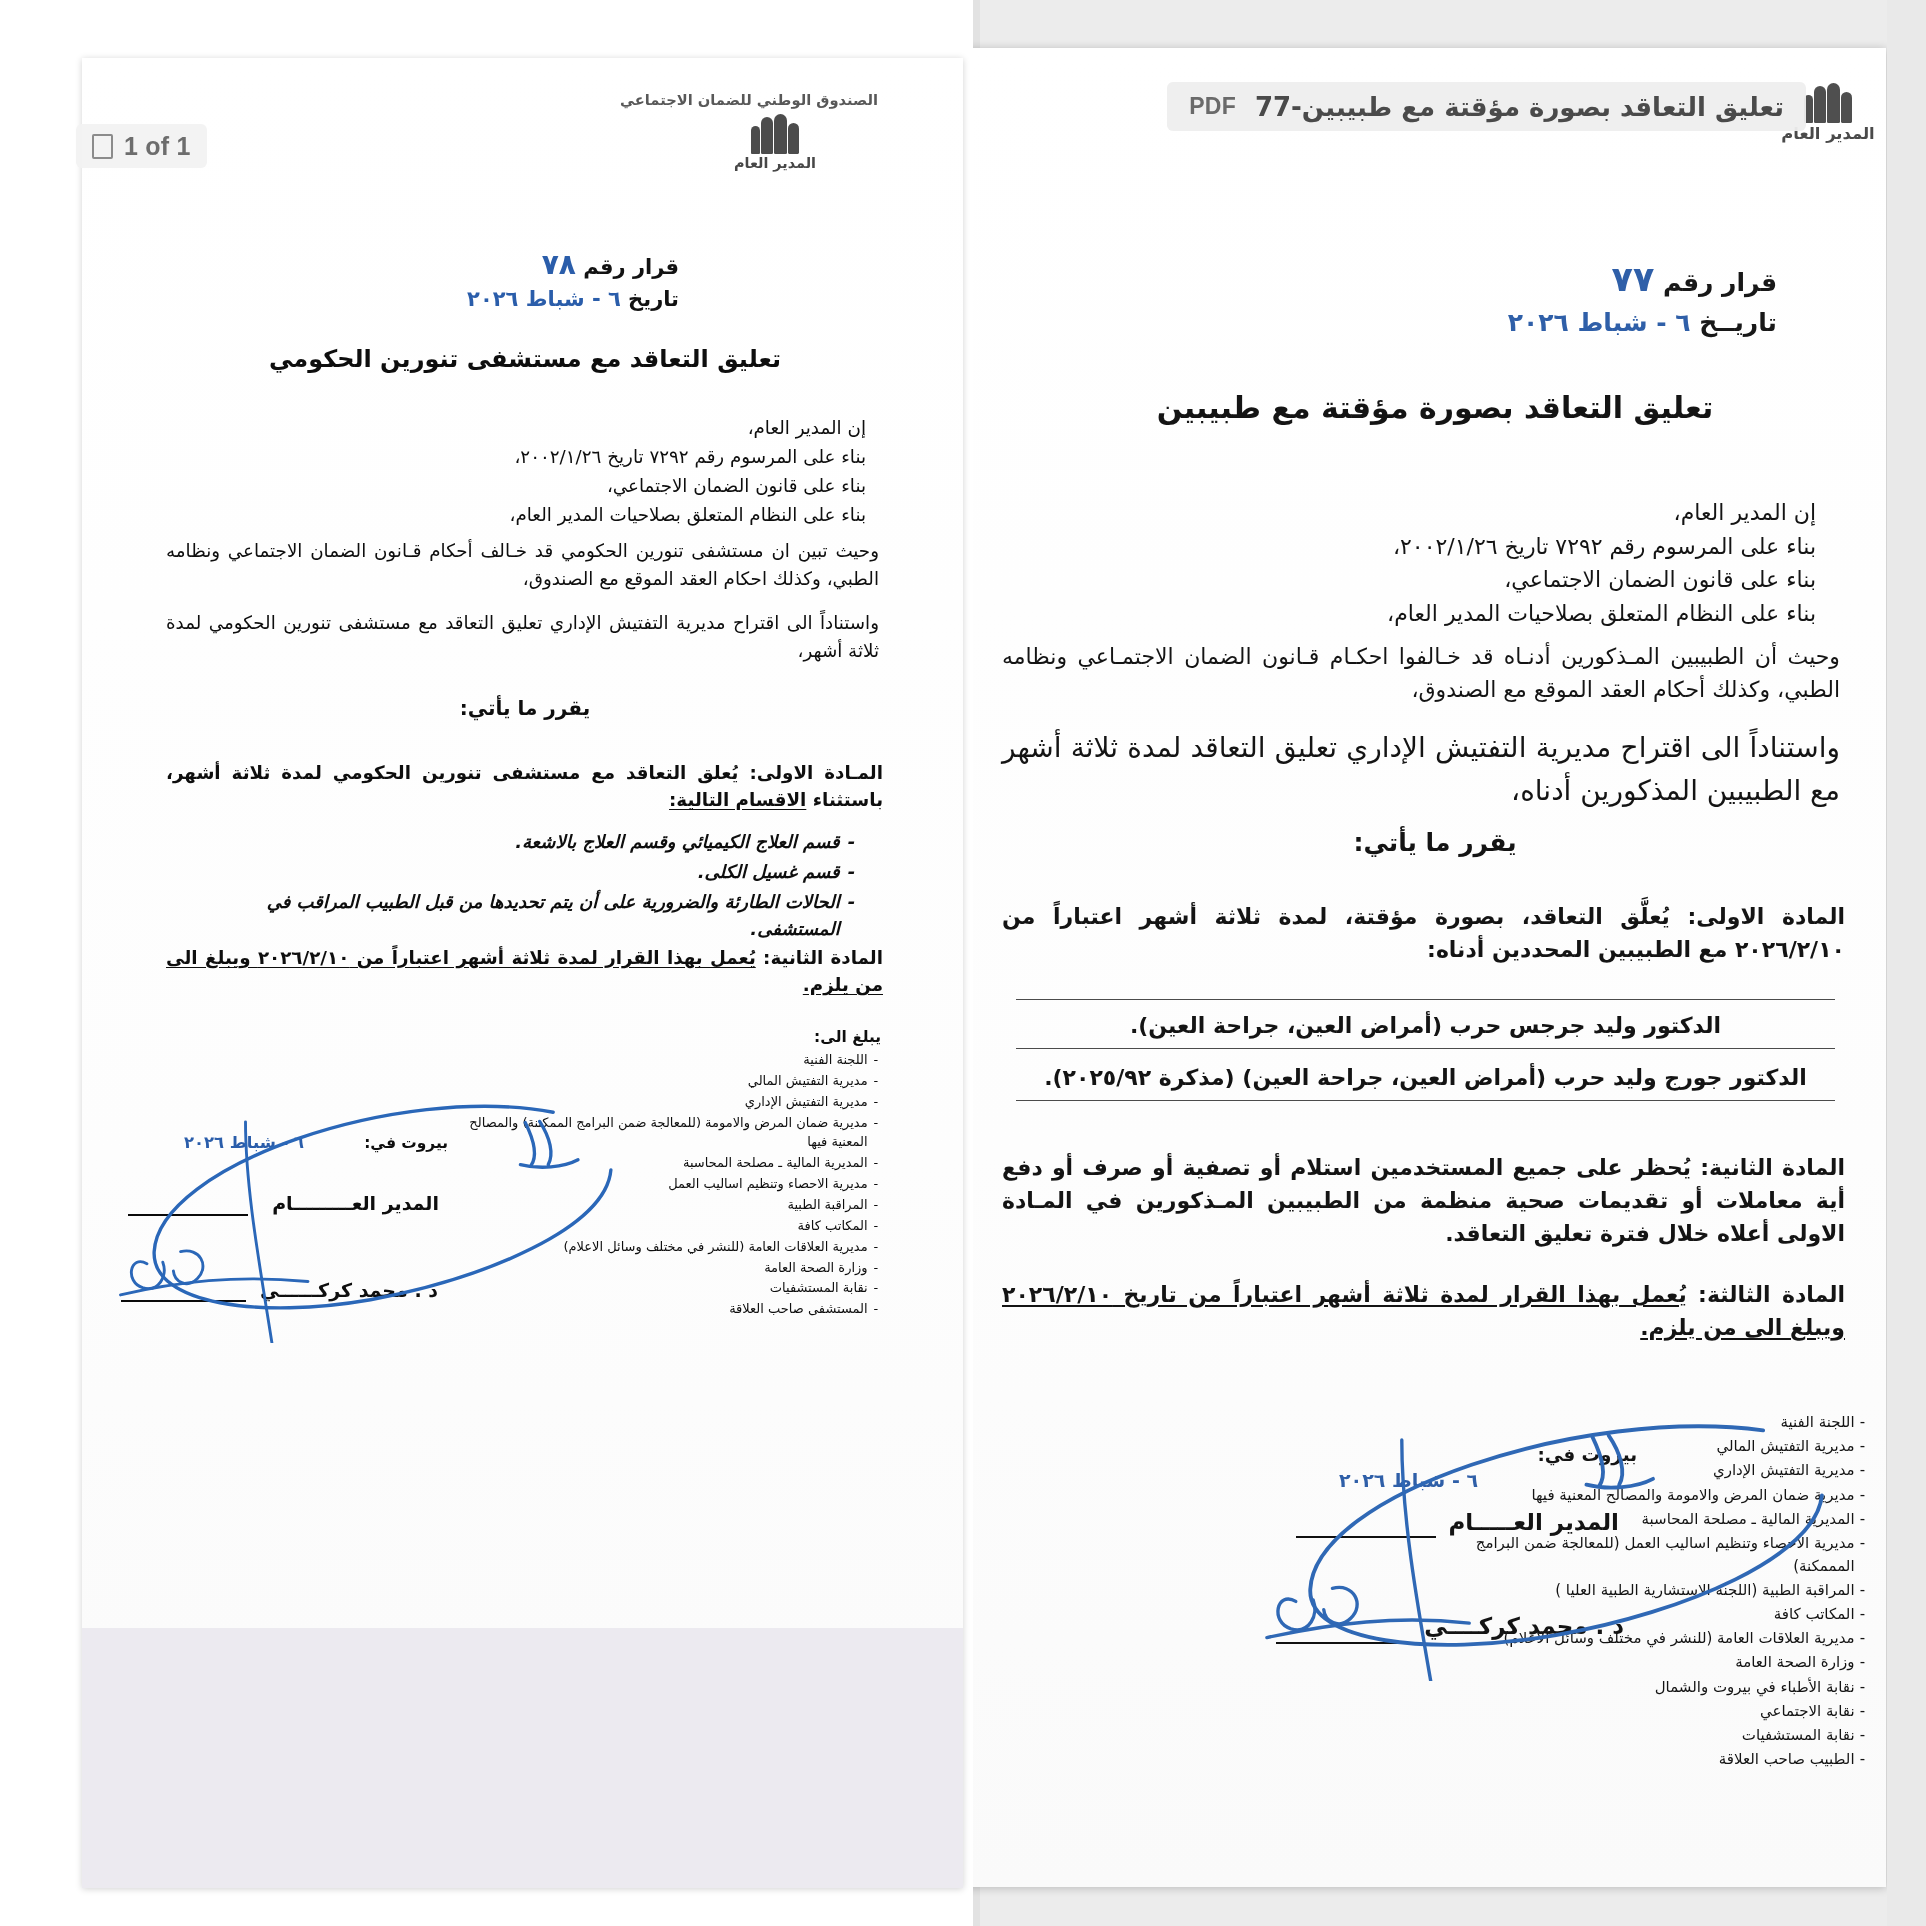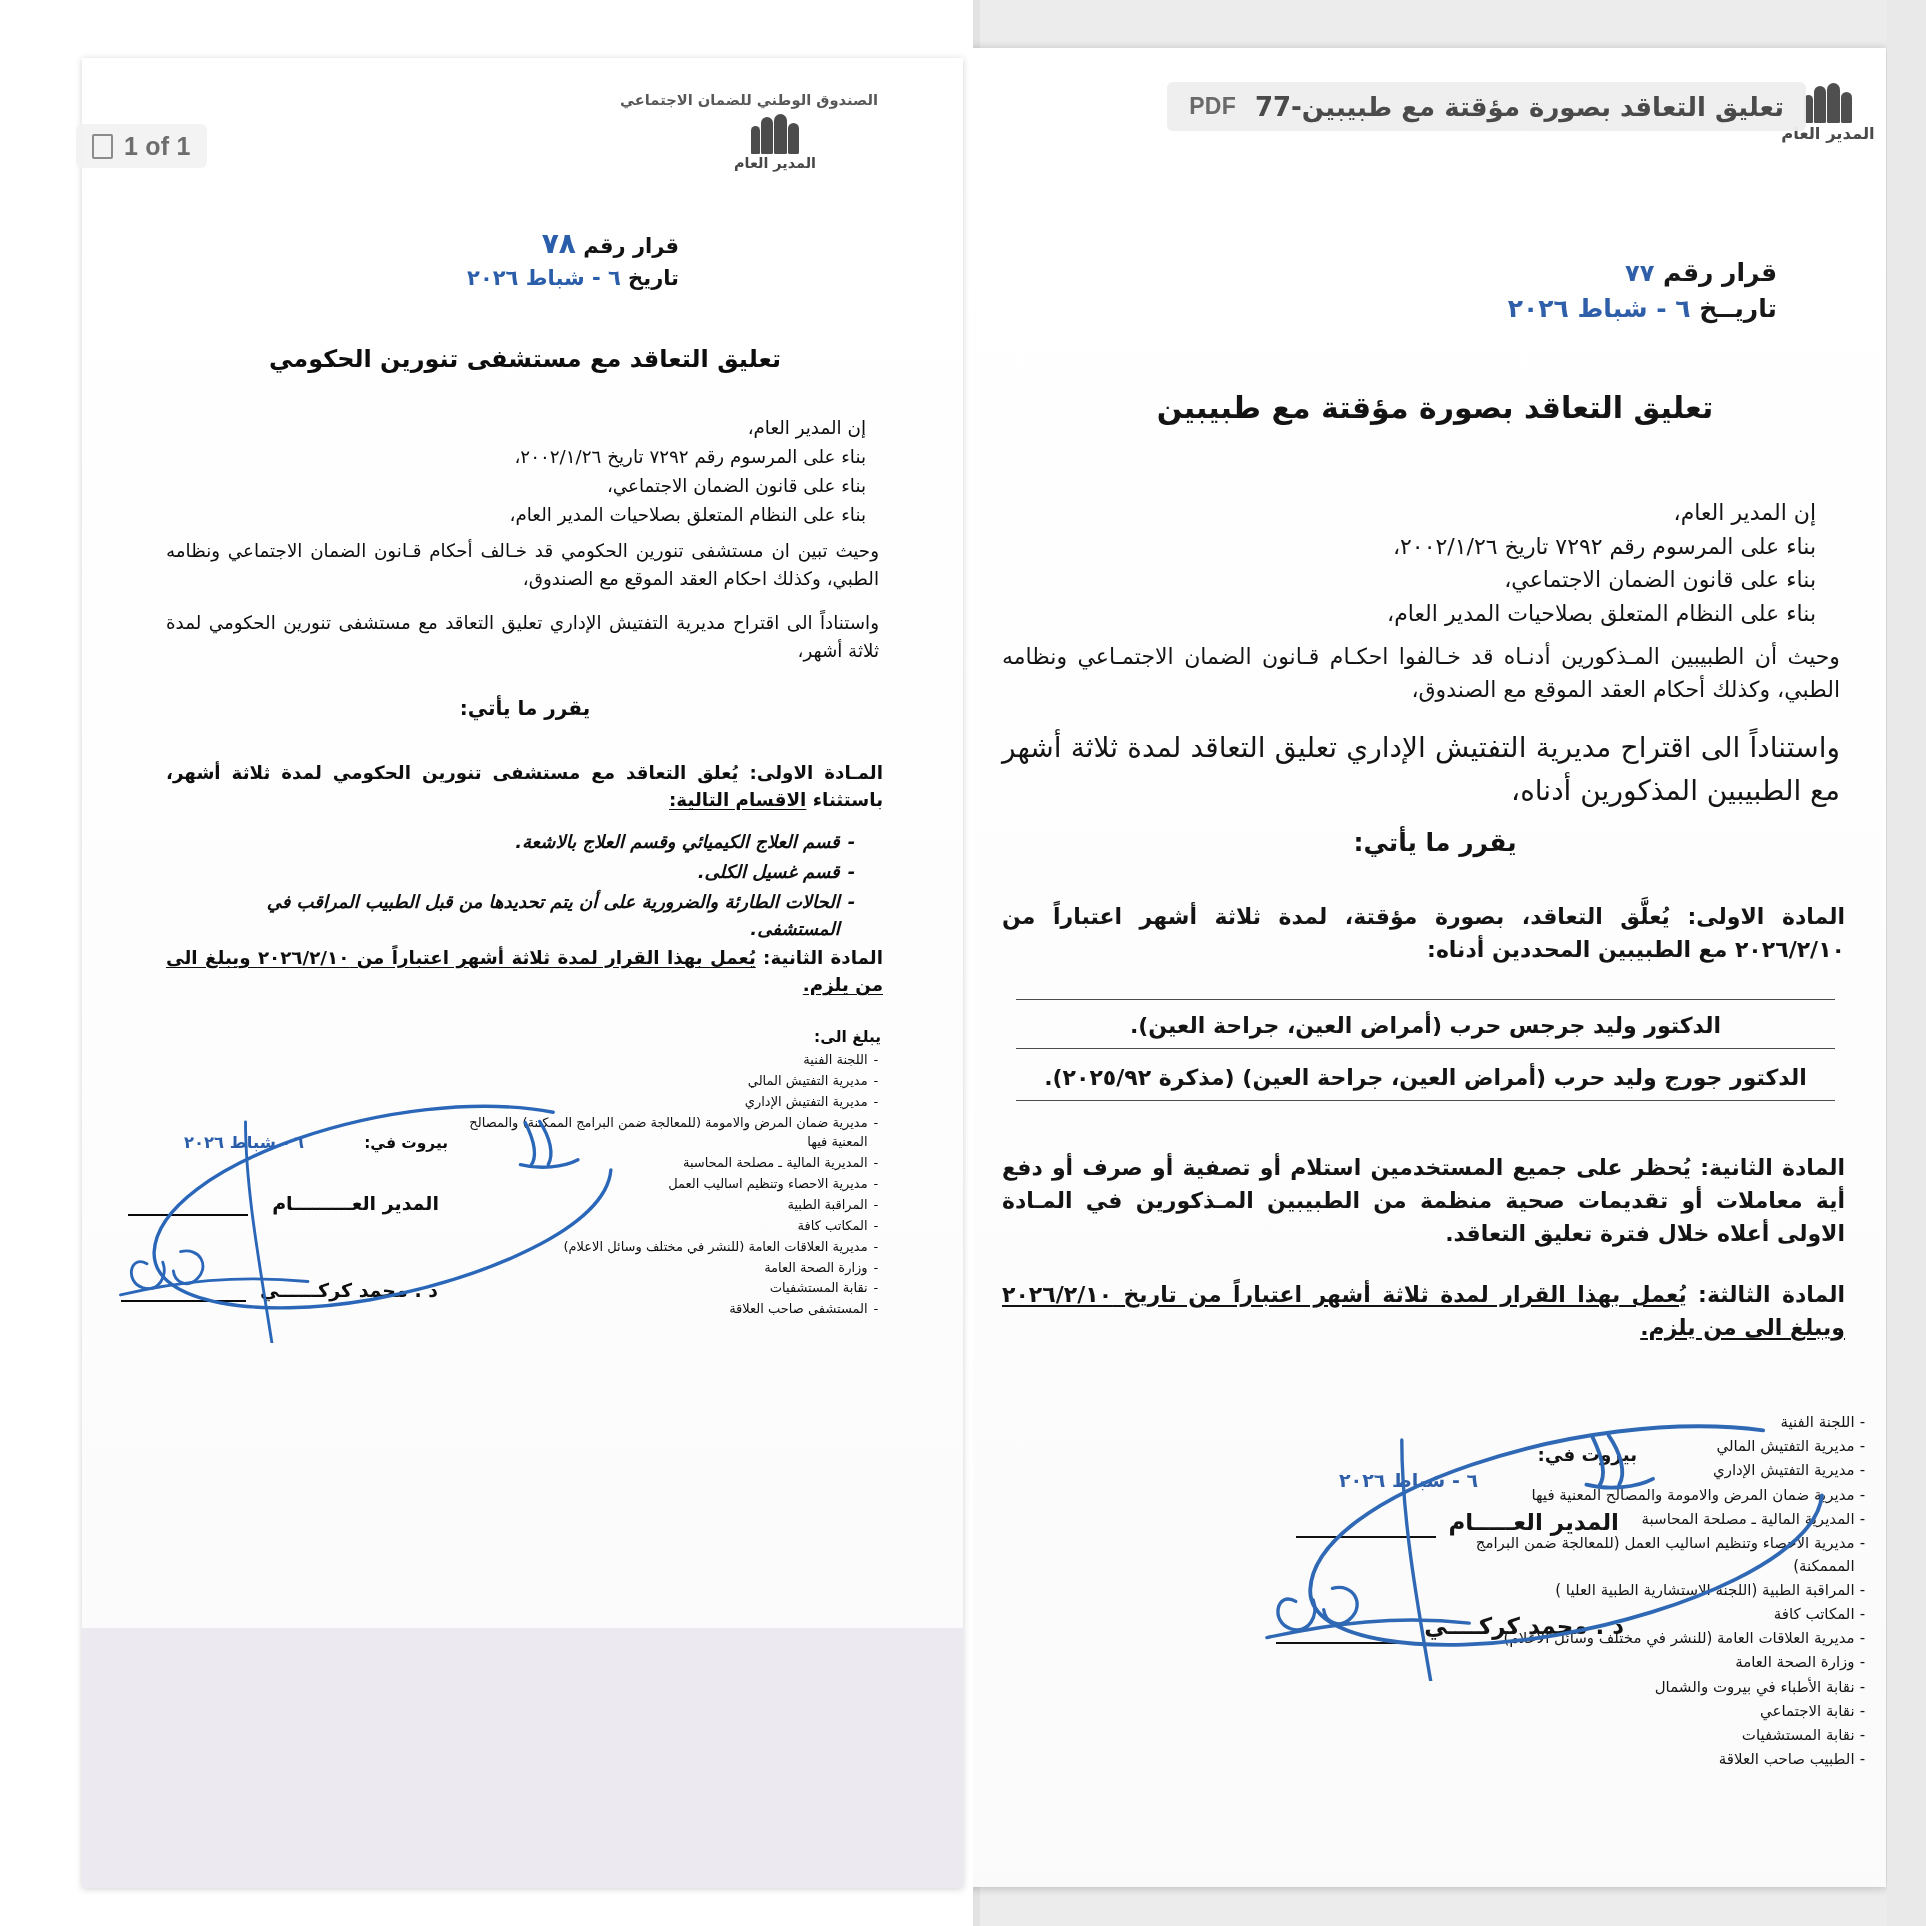--- a/index.html
+++ b/index.html
@@ -223,21 +223,21 @@
           <div class="logo-arc">الصندوق الوطني للضمان الاجتماعي</div>
           <div class="logo-figs">
               <i></i>
               <i></i>
               <i></i>
               <i></i>
             </div>
           <div class="logo-cap">المدير العام</div>
         </div>
 
-        <div class="decision-block" style="left:202px; top:166px; width:395px;">
+        <div class="decision-block" style="left:202px; top:187px; width:395px;">
           <div>
             <span>قرار رقم</span>
             <span class="hand num">٧٨</span>
           </div>
           <div>
             <span>تاريخ</span>
             <span class="hand">٦ - شباط ٢٠٢٦</span>
           </div>
         </div>
 
@@ -324,21 +324,21 @@
               <i></i>
               <i></i>
               <i></i>
             </div>
           <div class="logo-cap" style="font-size:16.4px;">المدير العام</div>
         </div>
 
         <div class="decision-block" style="left:433px; top:207px; width:472px; font-size:25px;">
           <div>
             <span>قرار رقم</span>
-            <span class="hand num" style="font-size:24px;">٧٧</span>
+            <span class="hand num" style="font-size:35px;">٧٧</span>
           </div>
           <div>
             <span>تاريــخ</span>
             <span class="hand">٦ - شباط ٢٠٢٦</span>
           </div>
         </div>
 
         <div class="doc-title" style="left:144px; top:342px; width:838px; font-size:30px;">تعليق التعاقد بصورة مؤقتة مع طبيبين</div>
 
         <div class="para" style="left:308px; top:448px; width:636px; font-size:22px; text-align-last:right;">إن المدير العام،</div>

